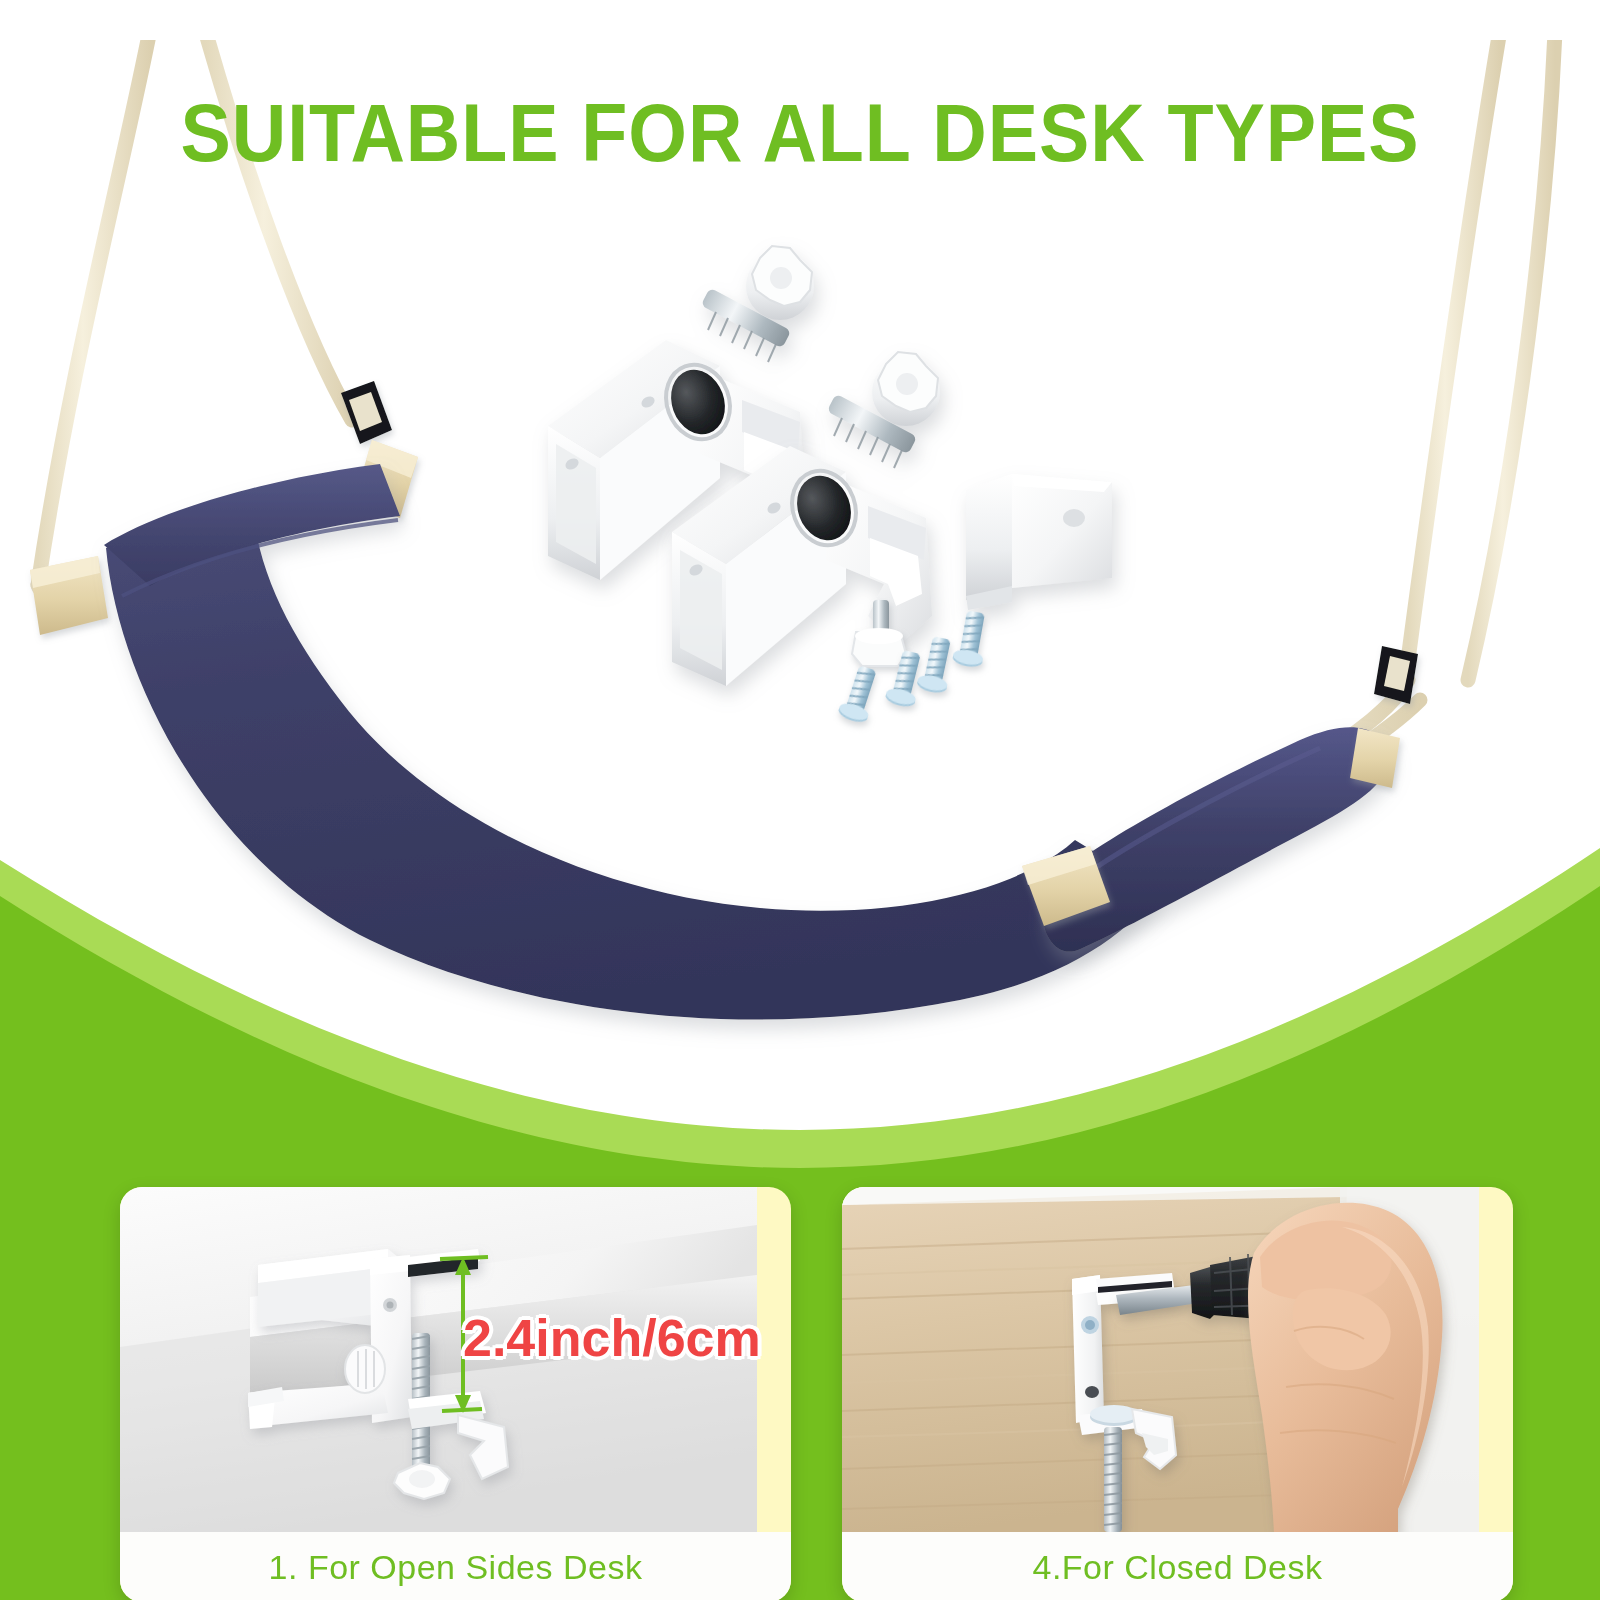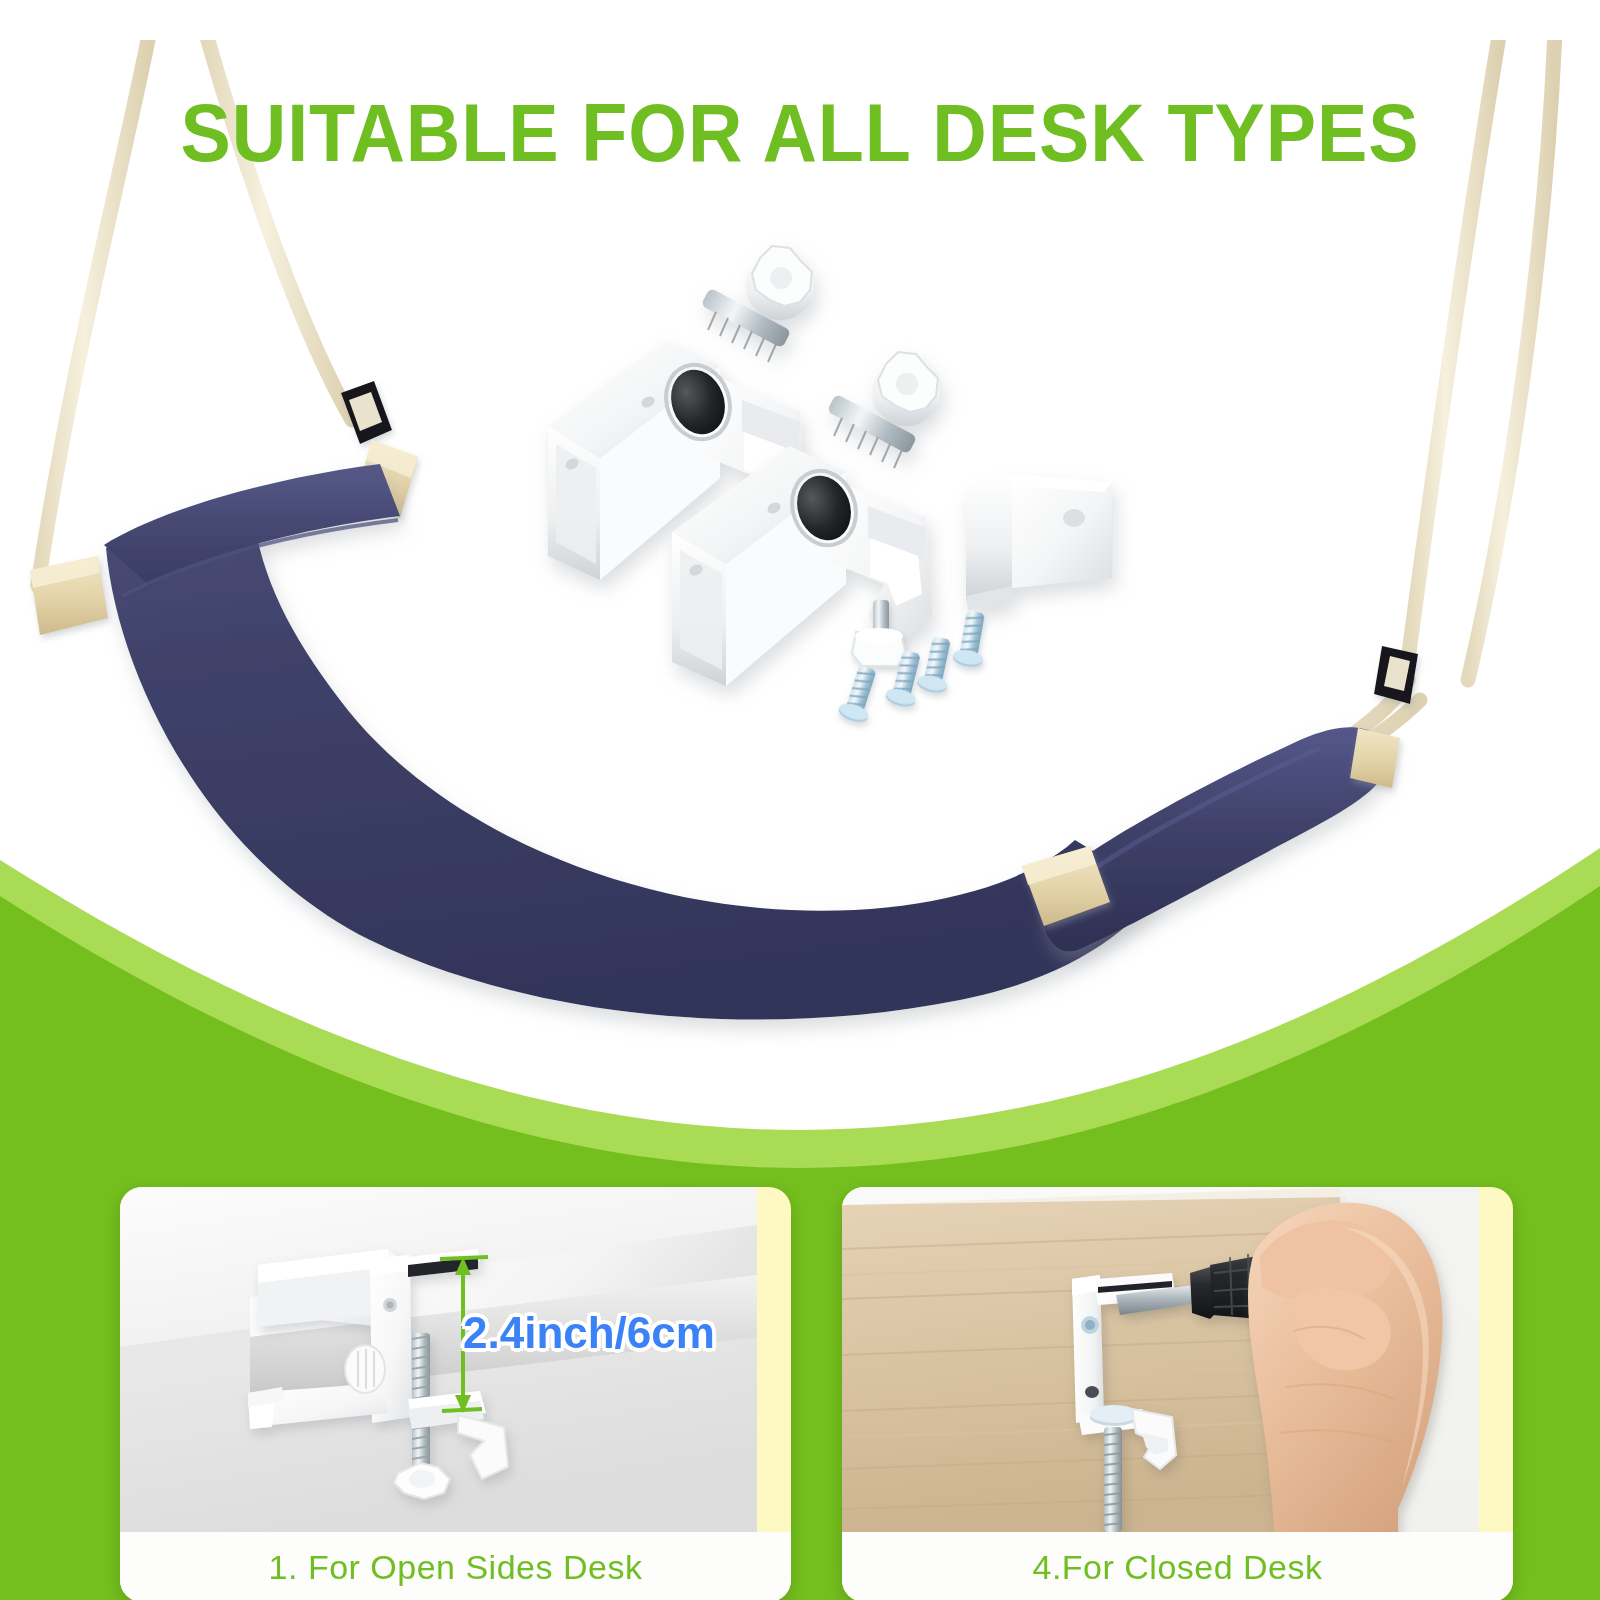--- a/index.html
+++ b/index.html
@@ -67,23 +67,23 @@
     color:#6FBE22;
     font-size:34px;
     letter-spacing:0.5px;
     font-family:"Liberation Sans",sans-serif;
   }
 
   
   #dim-label {
     position:absolute;
     left:463px; top:1268px;
-    font-size:44px;
+    font-size:52px;
     font-weight:600;
-    color:#3b82f6;
+    color:#ef4444;
     font-family:"Liberation Sans",sans-serif;
     text-shadow:
       -3px -3px 0 #fff,  3px -3px 0 #fff,
       -3px  3px 0 #fff,  3px  3px 0 #fff,
       -4px  0   0 #fff,  4px  0   0 #fff,
        0   -4px 0 #fff,  0    4px 0 #fff;
     white-space:nowrap;
     pointer-events:none;
   }
 </style>

